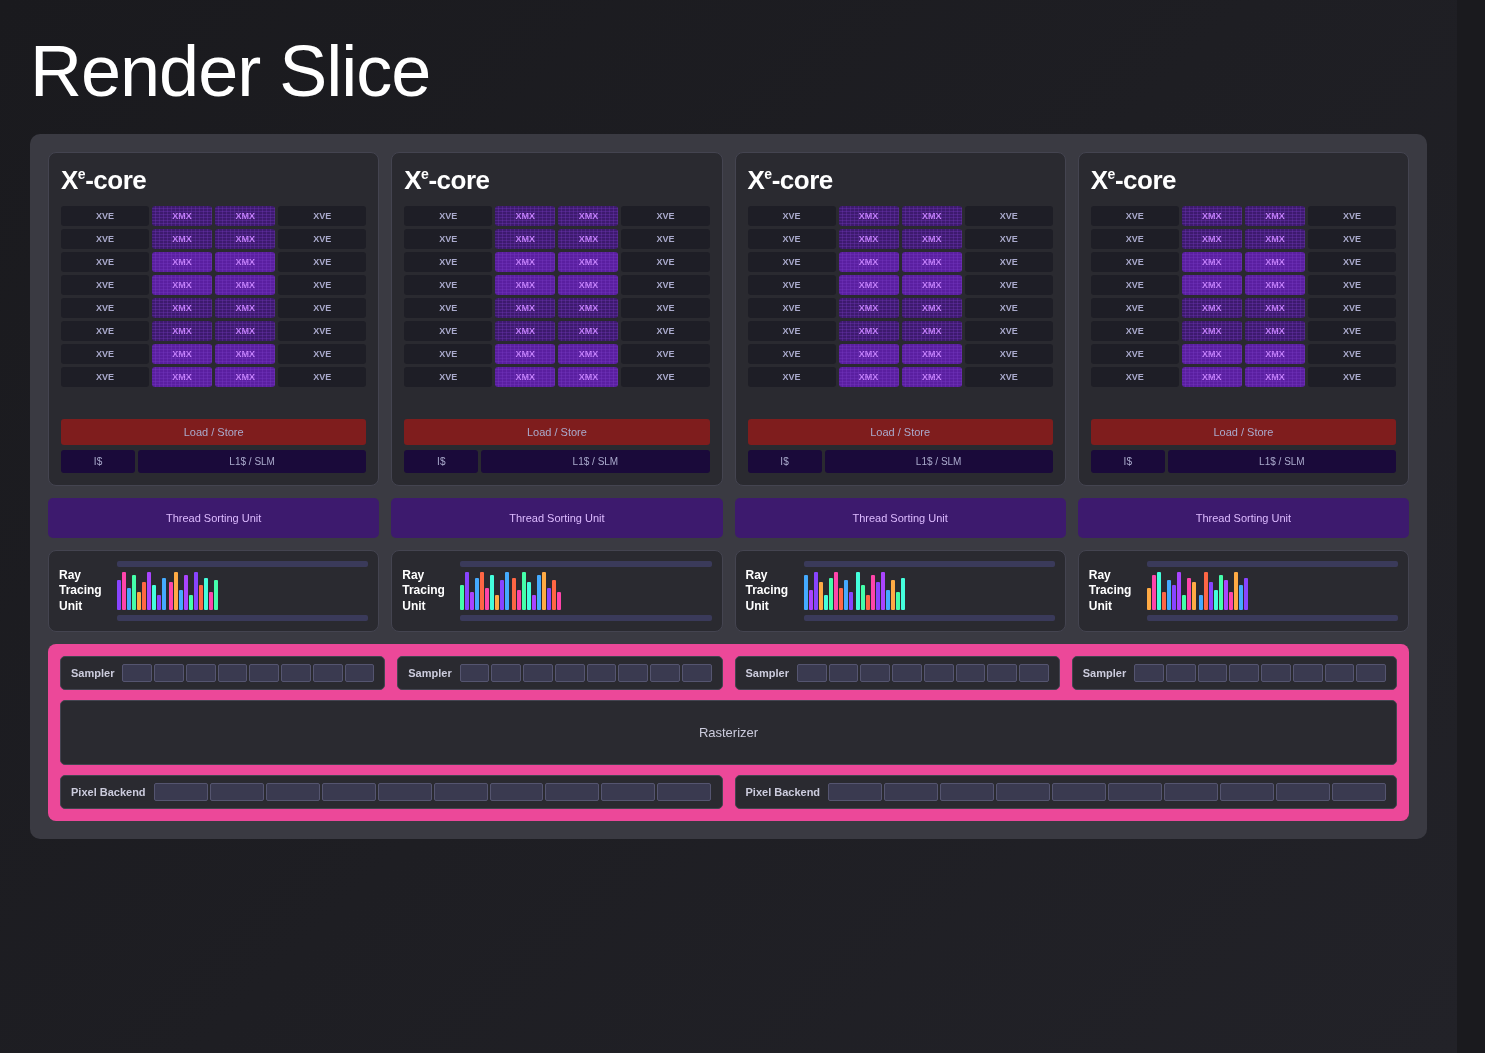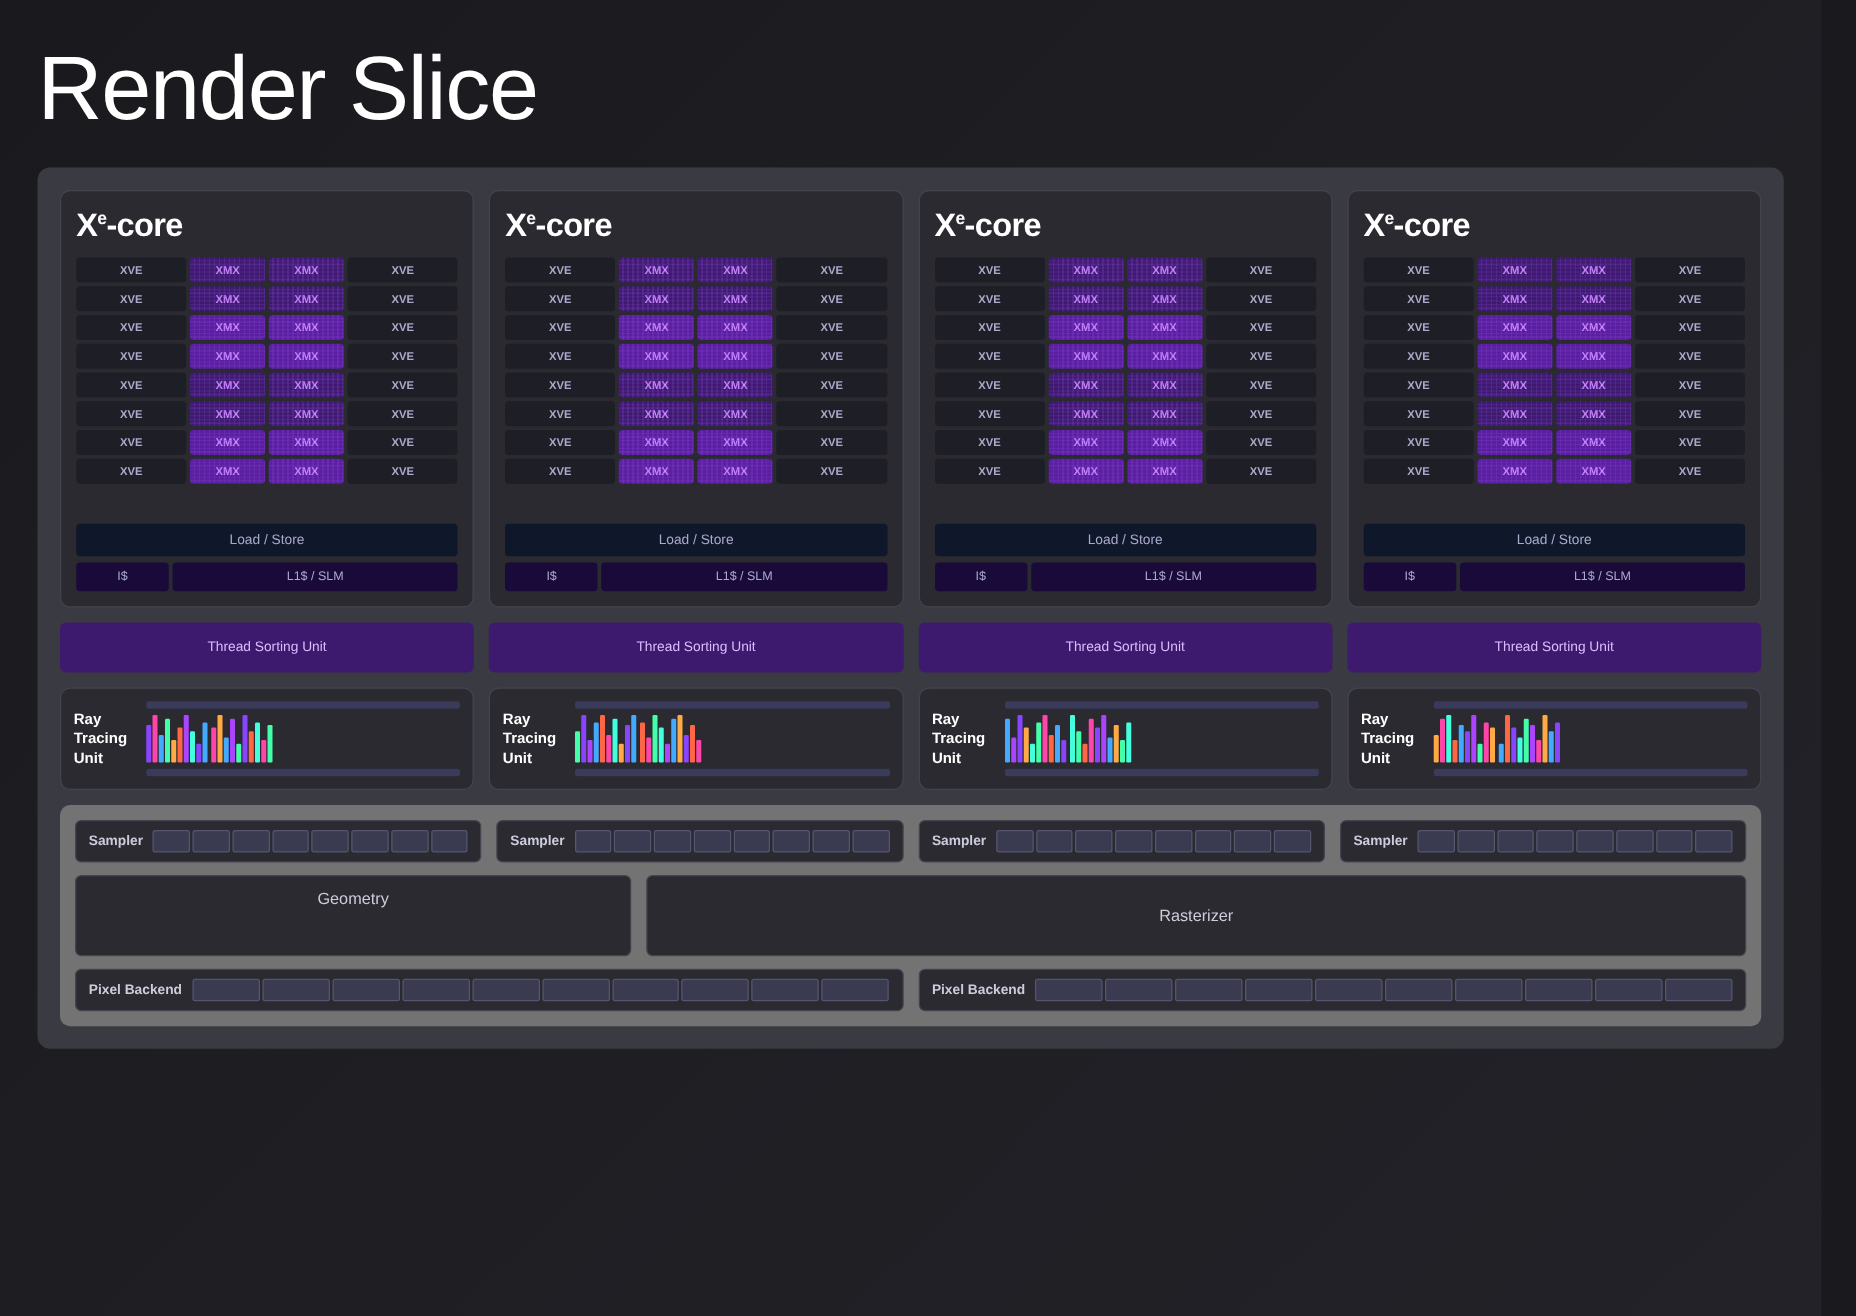--- a/index.html
+++ b/index.html
@@ -117,21 +117,21 @@
         rgba(150, 80, 220, 0.2) 4px
       );
     }
 
     
     .xve-row.highlight .xve-cell.xmx {
       background: #5a1fa0;
     }
 
     .load-store-bar {
-      background: #0f172a;
+      background: #7f1d1d;
       border-radius: 3px;
       text-align: center;
       font-size: 11px;
       color: #aaaacc;
       padding: 7px 4px;
       margin-bottom: 5px;
       margin-top: 32px;
     }
 
     .cache-row {
@@ -233,21 +233,21 @@
     }
 
     .rt-bar-bottom {
       height: 6px;
       background: #3a3a5a;
       border-radius: 2px;
     }
 
     
     .bottom-section {
-      background: #737373;
+      background: #ec4899;
       border-radius: 8px;
       padding: 12px;
     }
 
     .sampler-row {
       display: flex;
       gap: 12px;
       margin-bottom: 10px;
     }
 
@@ -832,21 +832,20 @@
             <div class="sampler-cell"></div>
             <div class="sampler-cell"></div>
             <div class="sampler-cell"></div>
             <div class="sampler-cell"></div>
             <div class="sampler-cell"></div>
           </div>
         </div>
       </div>
 
       <div class="geo-rast-hiz-row">
-        <div class="geo-box">Geometry</div>
         <div class="rast-box">Rasterizer</div>
       </div>
 
       <div class="pixel-backend-row">
         <div class="pixel-backend-unit">
           <span class="pixel-backend-label">Pixel Backend</span>
           <div class="pixel-backend-cells">
             <div class="pixel-backend-cell"></div>
             <div class="pixel-backend-cell"></div>
             <div class="pixel-backend-cell"></div>

